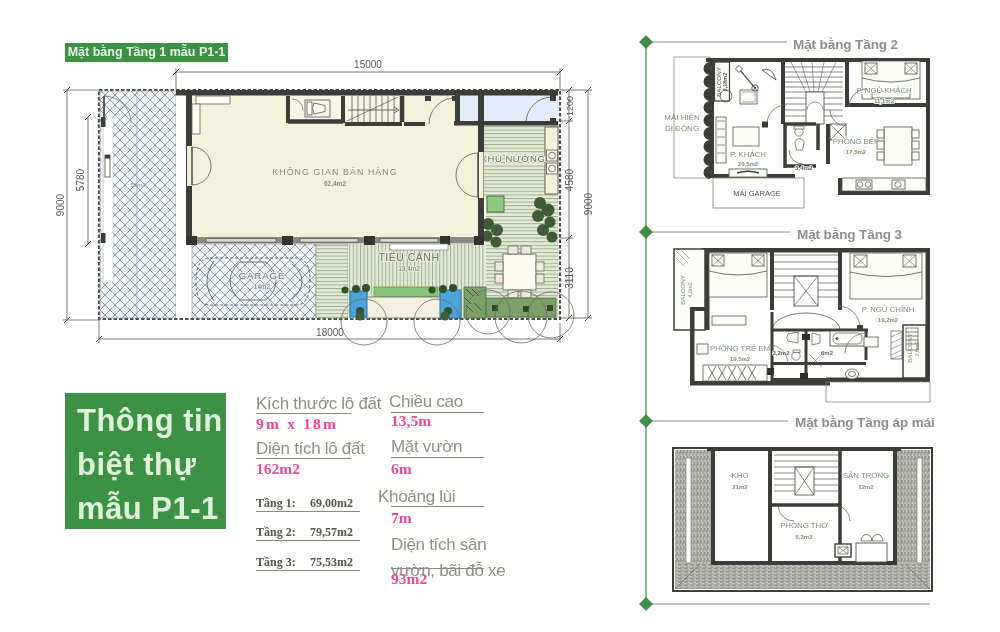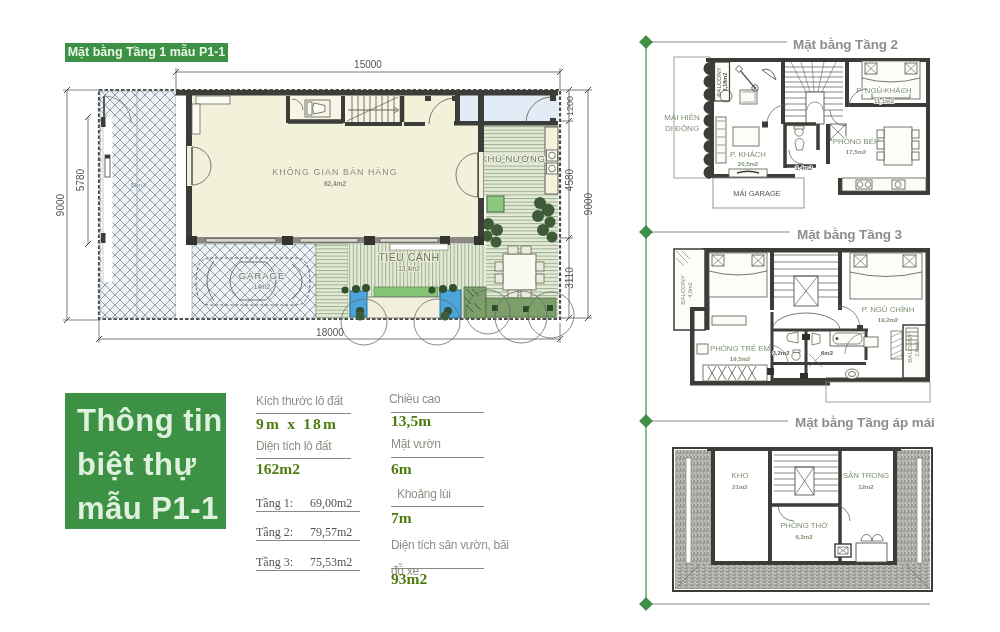--- a/index.html
+++ b/index.html
@@ -1,18 +1,18 @@
 <!DOCTYPE html>
 <html><head><meta charset="utf-8"><title>P1-1</title><style>
 html,body{margin:0;padding:0}
 body{width:1000px;height:632px;background:#fff;font-family:"Liberation Sans",sans-serif;position:relative;overflow:hidden}
 .abs{position:absolute}
-.lbl{color:#908f86;font-size:12px;letter-spacing:-0.3px}
-.val{color:#4d7c0f;font-family:"Liberation Serif",serif;font-weight:bold;font-size:15.5px}
-.val2{color:#55544e;font-family:"Liberation Serif",serif;font-weight:normal;font-size:12px;position:absolute}
+.lbl{color:#908f86;font-size:17px;letter-spacing:-0.3px}
+.val{color:#ec4899;font-family:"Liberation Serif",serif;font-weight:bold;font-size:15.5px}
+.val2{color:#55544e;font-family:"Liberation Serif",serif;font-weight:bold;font-size:12px;position:absolute}
 .rule{position:absolute;height:1px;background:#8a897f}
 </style></head>
 <body>
 
 <div class="abs" style="left:65px;top:43px;width:163px;height:19px;background:#3d9145;color:#e9f5e9;font-size:12.5px;font-weight:bold;text-align:center;line-height:19px;white-space:nowrap">Mặt bằng Tầng 1 mẫu P1-1</div>
 
 <svg class="abs" style="left:0;top:0" width="1000" height="632">
 <defs>
 <pattern id="xh" width="10" height="10" patternUnits="userSpaceOnUse">
         <rect width="10" height="10" fill="#eef2f6"></rect>
@@ -661,18 +661,18 @@
 <div class="val2" style="left:256px;top:555px">Tầng 3:</div>
 <div class="val2" style="left:310px;top:555px">75,53m2</div>
 <div class="rule" style="left:256px;top:570px;width:104px"></div>
 
 <div class="abs lbl" style="left:389px;top:392px">Chiều cao</div>
 <div class="rule" style="left:391px;top:412px;width:93px"></div>
 <div class="abs val" style="left:391px;top:412px">13,5m</div>
 <div class="abs lbl" style="left:391px;top:437px">Mặt vườn</div>
 <div class="rule" style="left:391px;top:457px;width:93px"></div>
 <div class="abs val" style="left:391px;top:460px">6m</div>
-<div class="abs lbl" style="left:397px;top:487px">Khoảng lùi</div>
+<div class="abs lbl" style="left:378px;top:487px">Khoảng lùi</div>
 <div class="rule" style="left:391px;top:506px;width:93px"></div>
 <div class="abs val" style="left:391px;top:509px">7m</div>
 <div class="abs lbl" style="left:391px;top:532px;width:120px;line-height:26px">Diện tích sân vườn, bãi đỗ xe</div>
 <div class="rule" style="left:391px;top:568px;width:93px"></div>
 <div class="abs val" style="left:391px;top:570px">93m2</div>
 
 </body></html>

